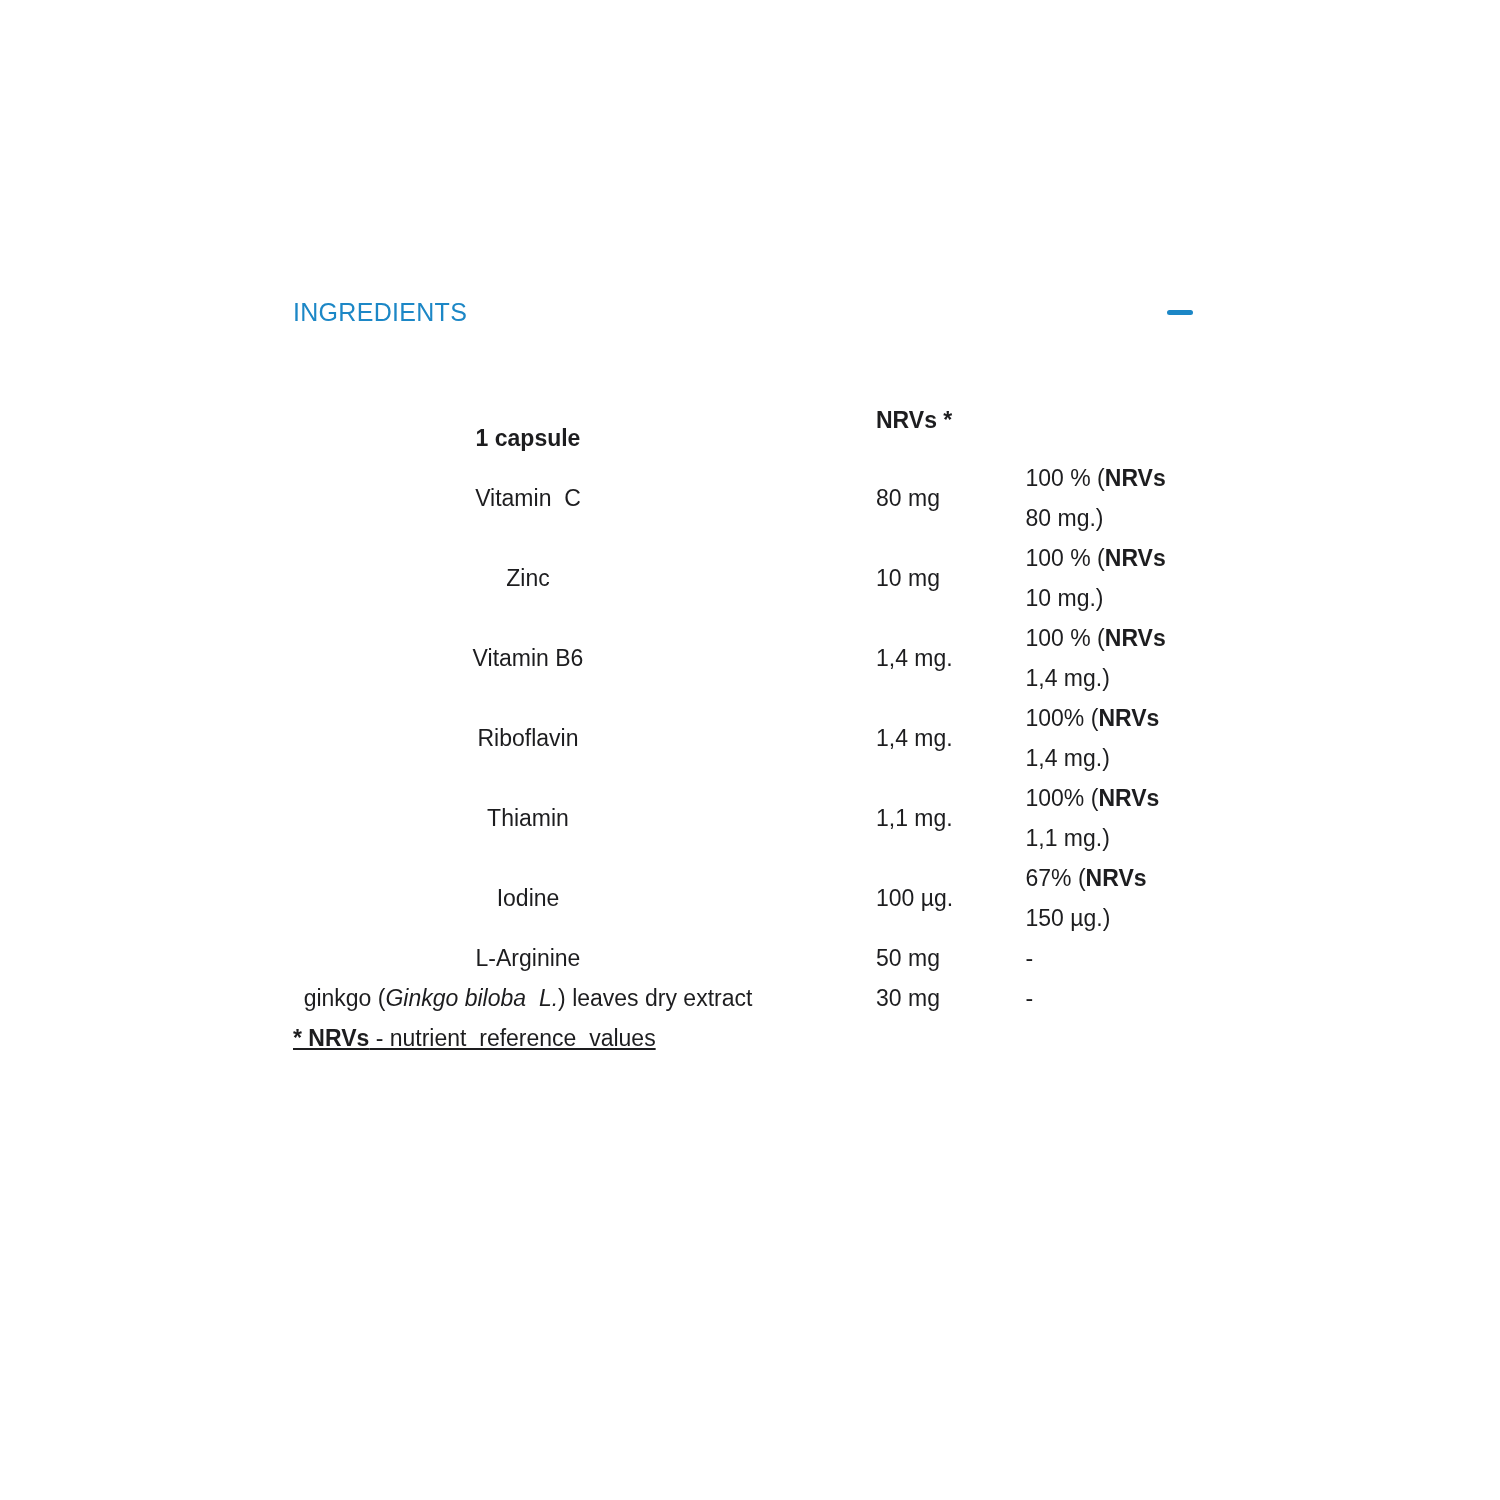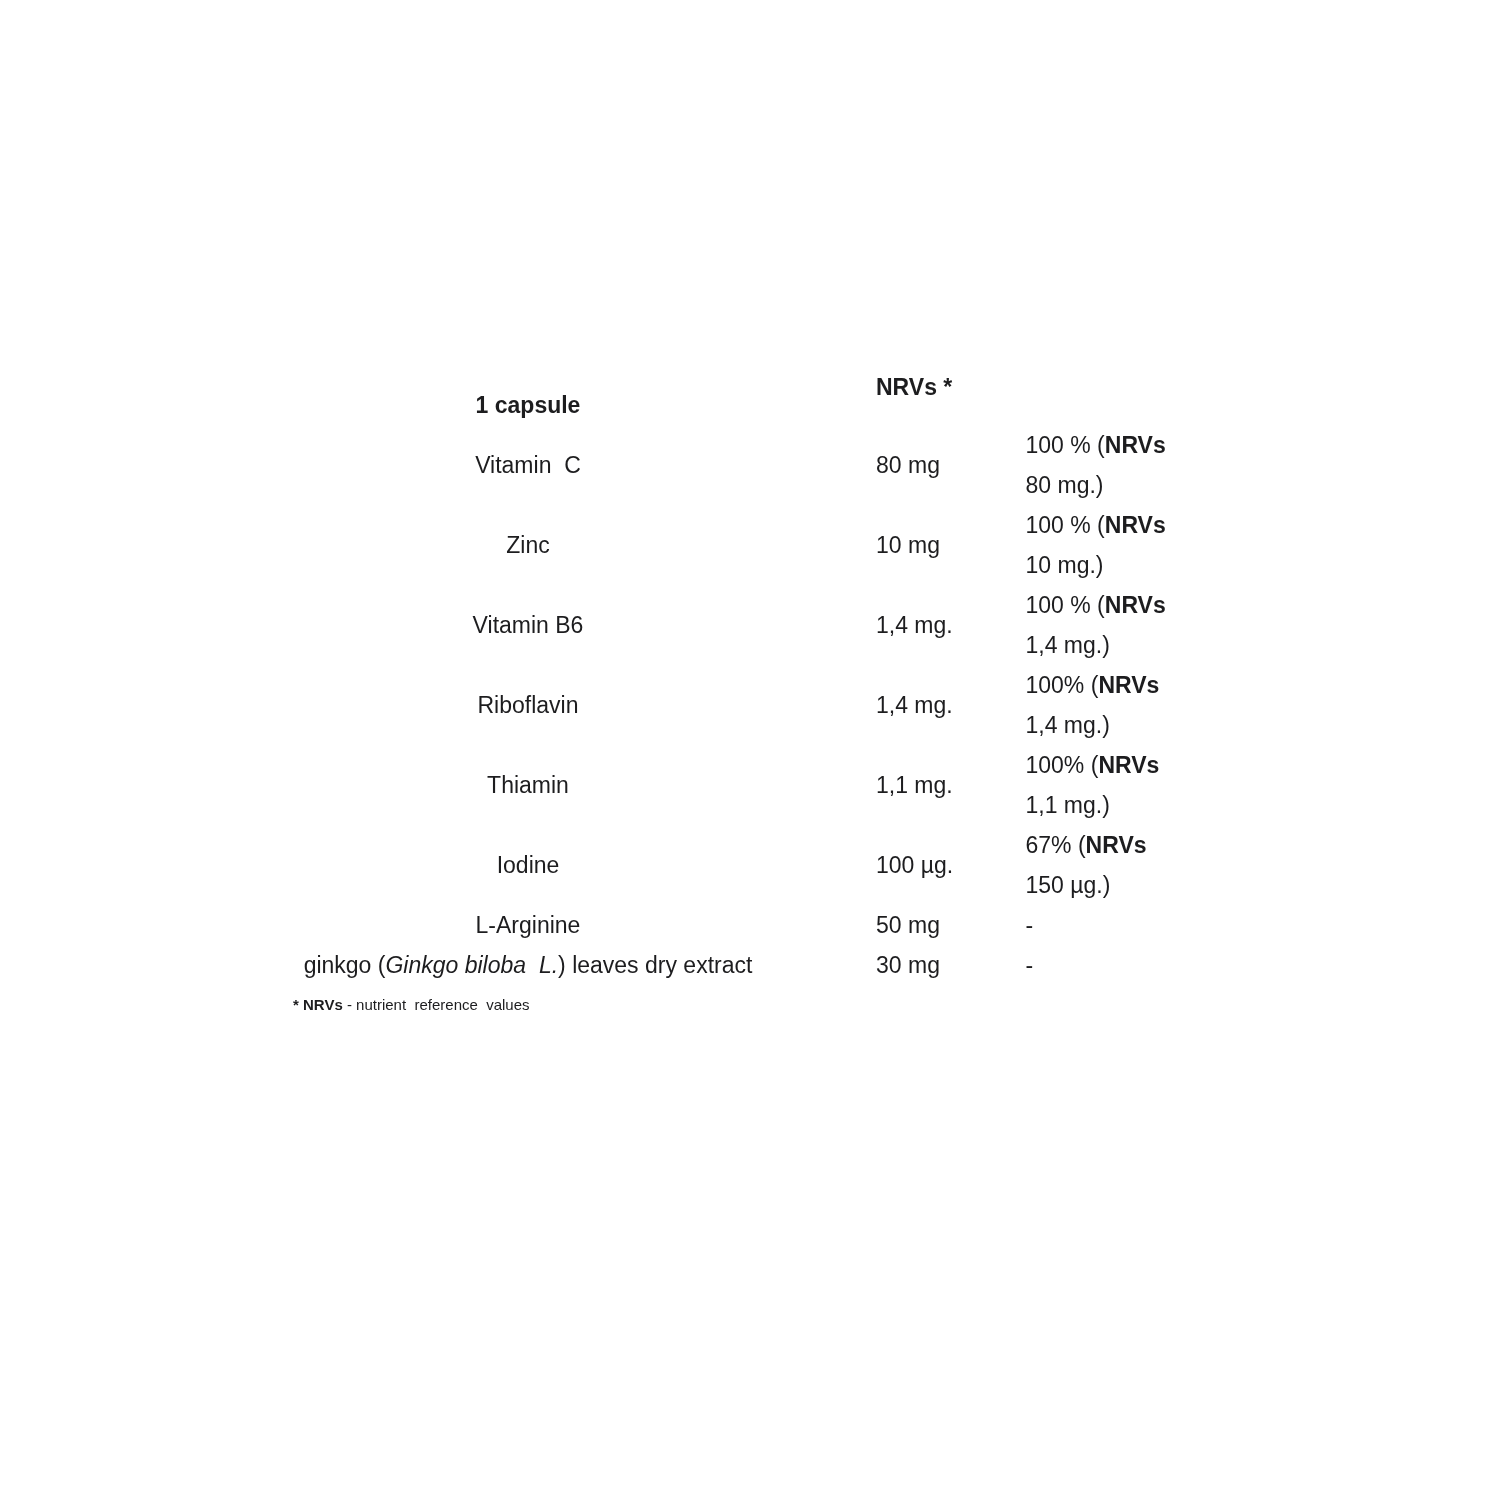--- a/index.html
+++ b/index.html
@@ -51,31 +51,36 @@
     font-weight: 400;
   }
   .c1 { width: 583px; padding-right: 113px; text-align: center; }
   .c2 { width: 89px;  padding-right: 15px; }
   .c3 { width: 210px; margin-left: 16px; }
   .head-c1 { vertical-align: top; padding-top: 18px; font-weight: 700; }
   .head-c2 { vertical-align: top; font-weight: 700; margin-left: 16px; }
   b { font-weight: 700; }
   i { }
   .footnote, .note {
-    font-size: 15px;
+    font-size: 23px;
     line-height: 40px;
     white-space: pre-wrap;
+    text-decoration: underline;
   }
   .note { width: 800px; }
 </style>
 </head>
 <body>
 
 <div class="content">
 
+  <div class="section-header">
+    <div class="section-title">INGREDIENTS</div>
+    <div class="collapse-icon"></div>
+  </div>
 
   <table class="ingredients">
     <tbody>
         <tr>
       <td class="c1 head-c1">1 capsule</td>
       <td class="head-c2" colspan="2">NRVs *</td>
     </tr>
 
     <tr>
       <td class="c1">Vitamin  C</td>

